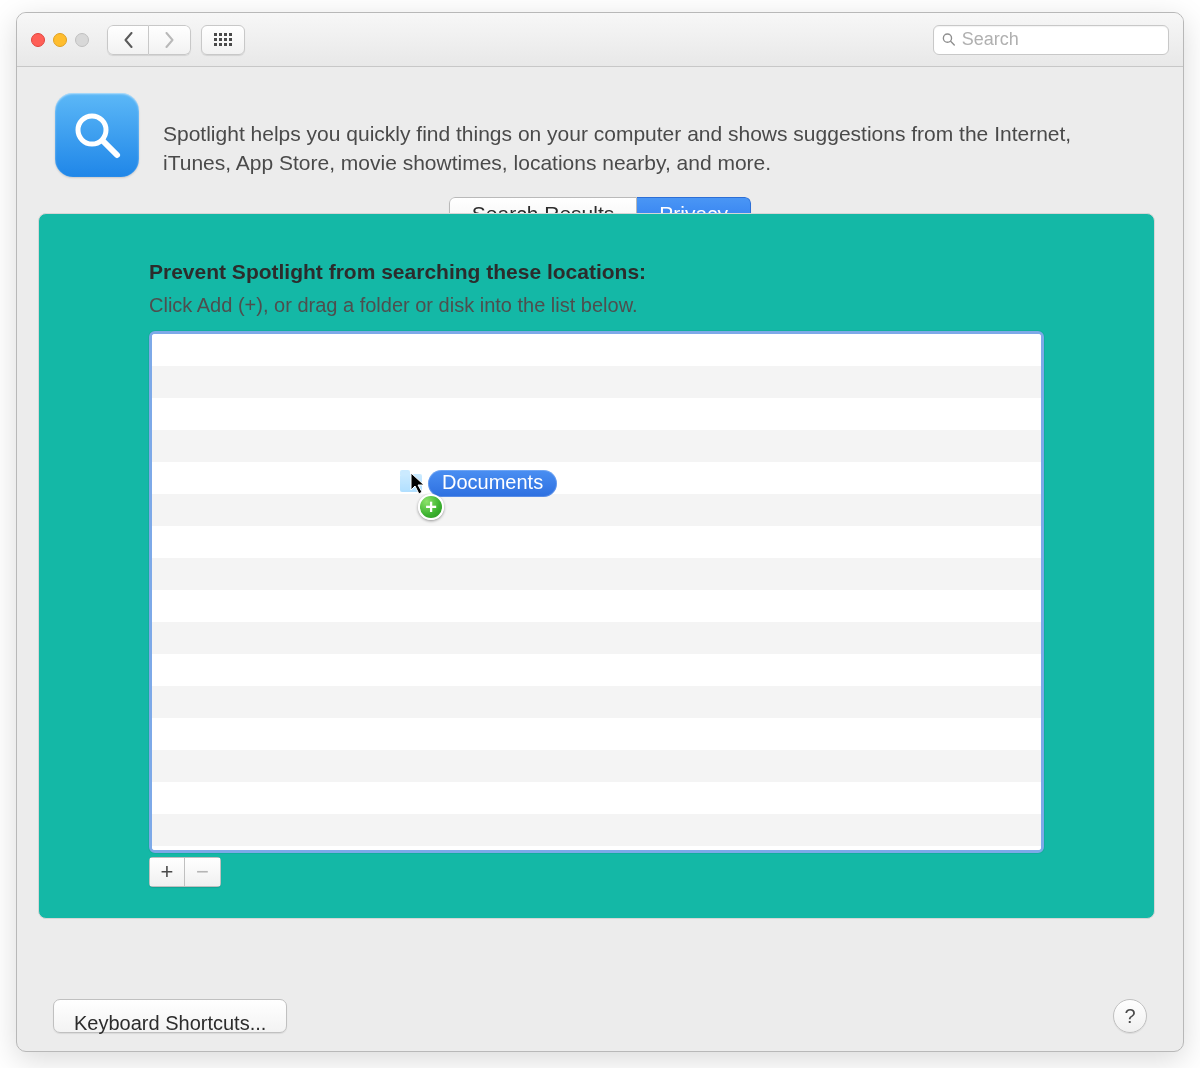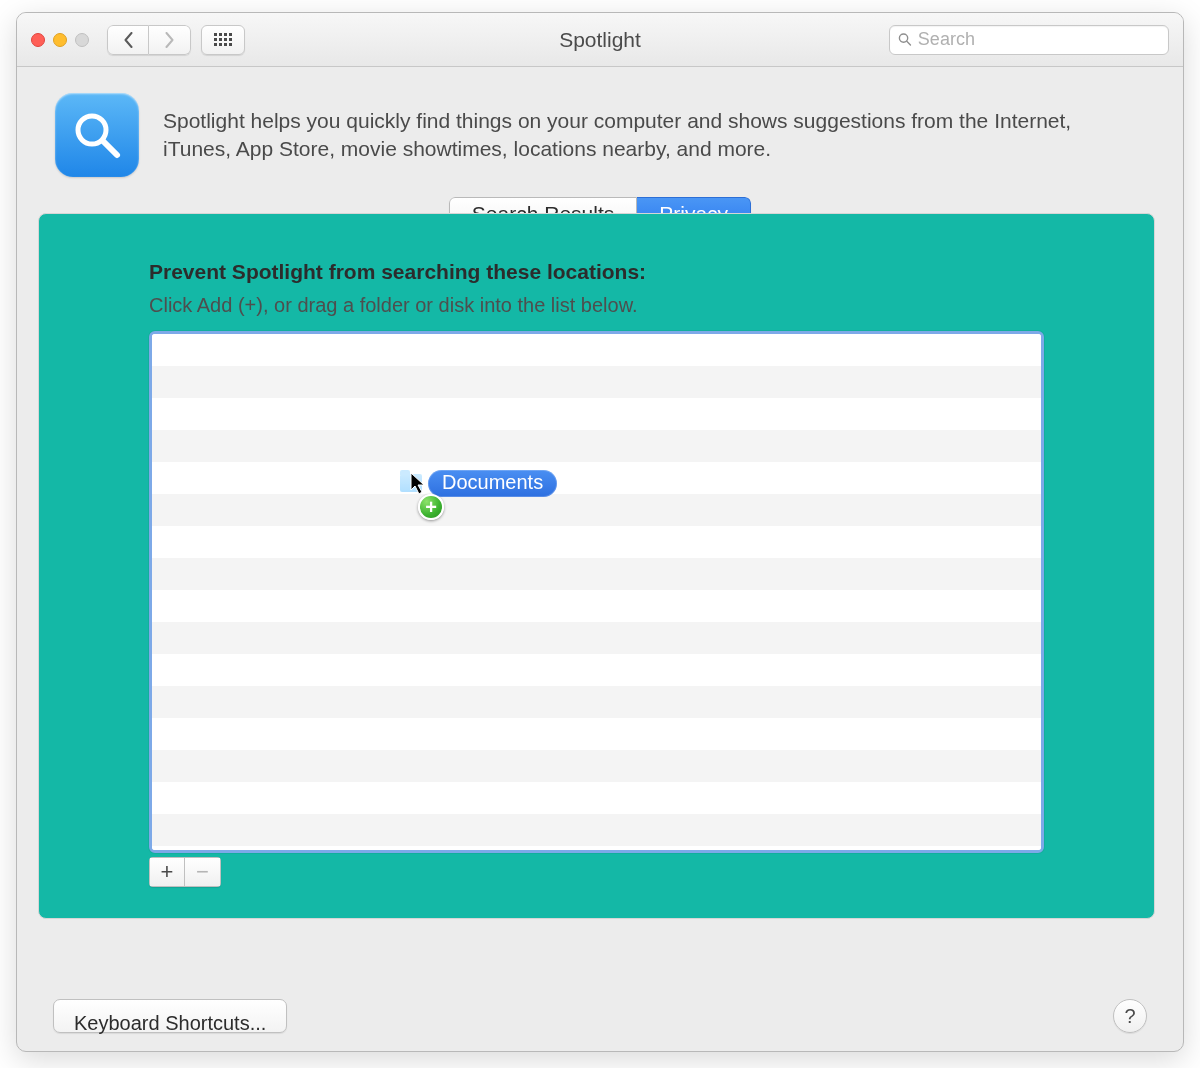--- a/index.html
+++ b/index.html
@@ -72,40 +72,40 @@
     gap: 2px;
   }
   .grid-icon span{background:#4a4a4a;width:3px;height:3px;}
   .title {
     position: absolute; left: 0; right: 0; text-align: center;
     font-size: 21px; color:#4b4b4b; font-weight: 400;
     pointer-events: none;
   }
   .search-wrap {
     margin-left: auto;
-    width: 280px;
+    width: 236px;
   }
   .search-field {
     display:flex;align-items:center;
     height: 30px;
     background: #fff;
     border: 1px solid #c8c8c8;
     border-radius: 6px;
     padding: 0 8px;
     box-shadow: inset 0 1px 1px rgba(0,0,0,0.05);
   }
   .search-field svg{width:15px;height:15px;fill:#8e8e8e;margin-right:6px;}
   .search-input {
     border:none;outline:none;background:transparent;
     font-size: 18px; width:100%; color:#333;
   }
   .search-input::placeholder{color:#b0b0b0;}
   
   .header-area {
-    display: flex; align-items: center;
+    display: flex; align-items: flex-end;
     padding: 26px 38px 18px 38px;
     gap: 24px;
   }
   .spotlight-icon {
     width: 84px; height: 84px; border-radius: 18px;
     background: linear-gradient(180deg,#5cb8f7 0%,#1f86e8 100%);
     display:flex;align-items:center;justify-content:center;
     box-shadow: inset 0 1px 2px rgba(255,255,255,0.6), 0 1px 2px rgba(0,0,0,0.15);
     flex-shrink:0;
   }
@@ -285,21 +285,20 @@
         <span></span>
           <span></span>
           <span></span>
           <span></span>
         <span></span>
           <span></span>
           <span></span>
           <span></span>
       </span>
     </button>
-    <div class="title">Spotlight</div>
     <div class="search-wrap">
       <div class="search-field">
         <svg viewBox="0 0 20 20">
             <circle cx="8" cy="8" r="6" stroke="#8e8e8e" stroke-width="2" fill="none"></circle>
             <line x1="13" y1="13" x2="18" y2="18" stroke="#8e8e8e" stroke-width="2" stroke-linecap="round"></line>
           </svg>
         <input class="search-input" type="text" placeholder="Search" style="">
       </div>
     </div>
   </div>

